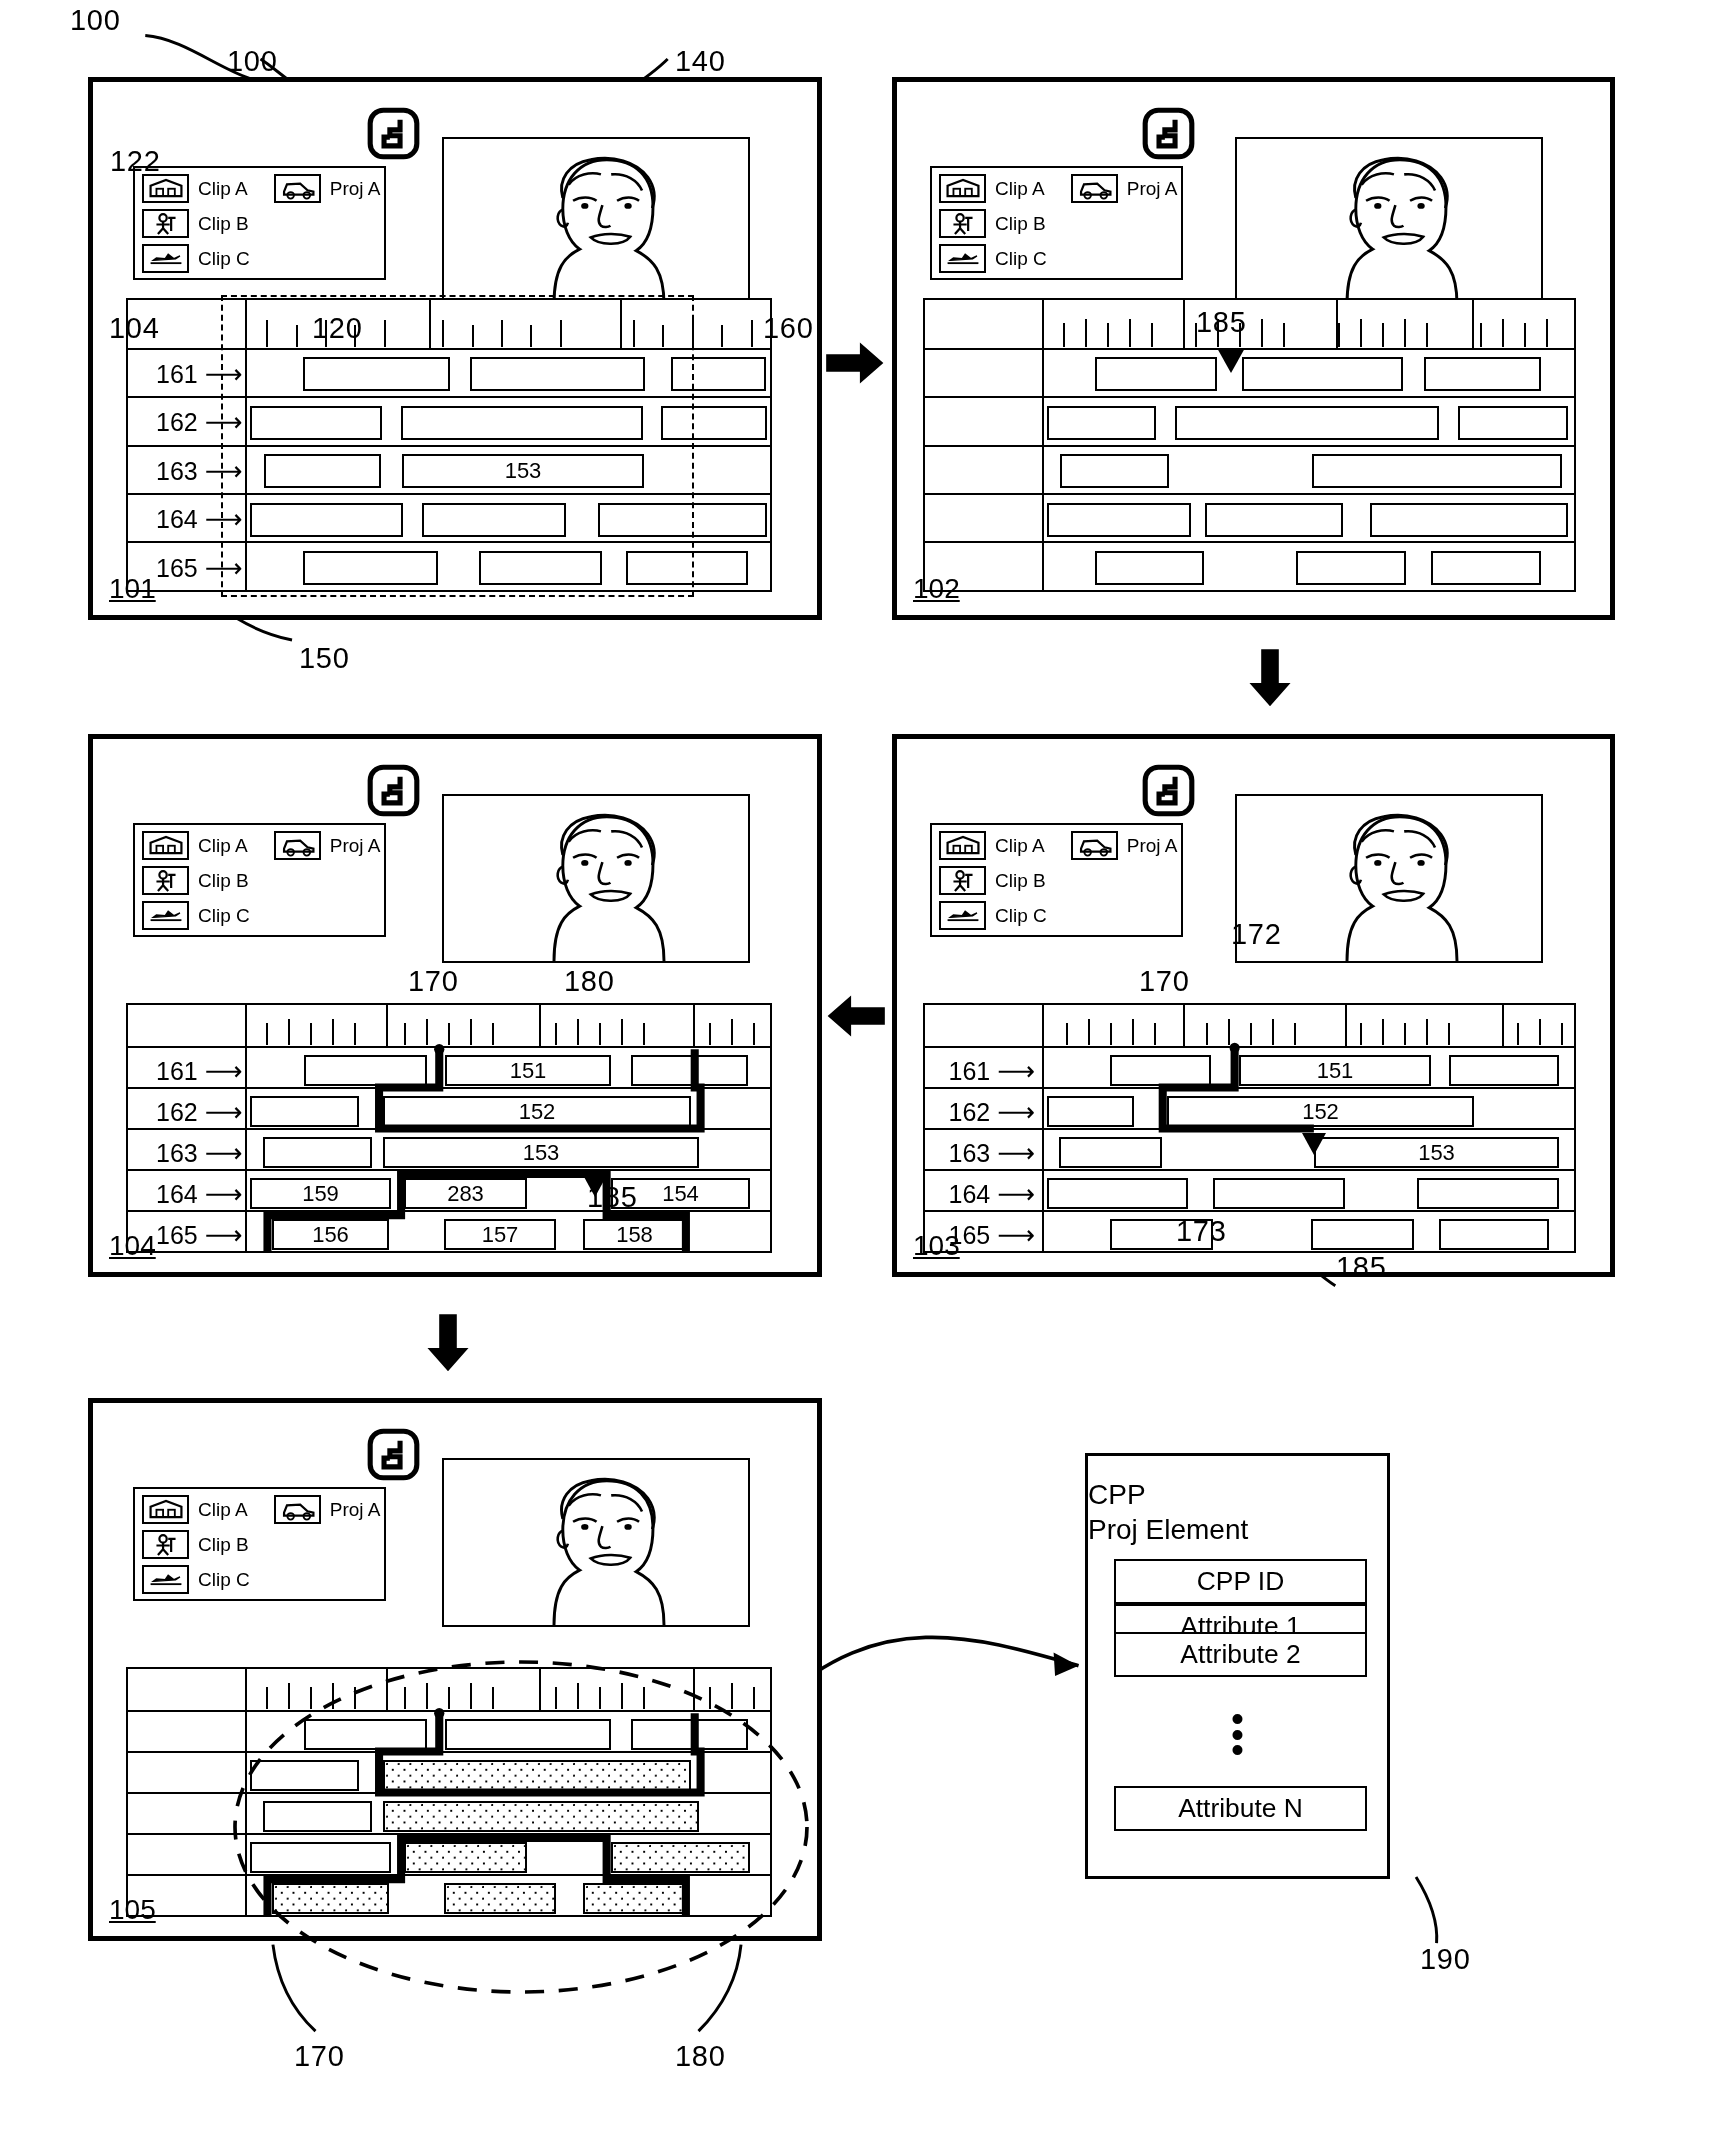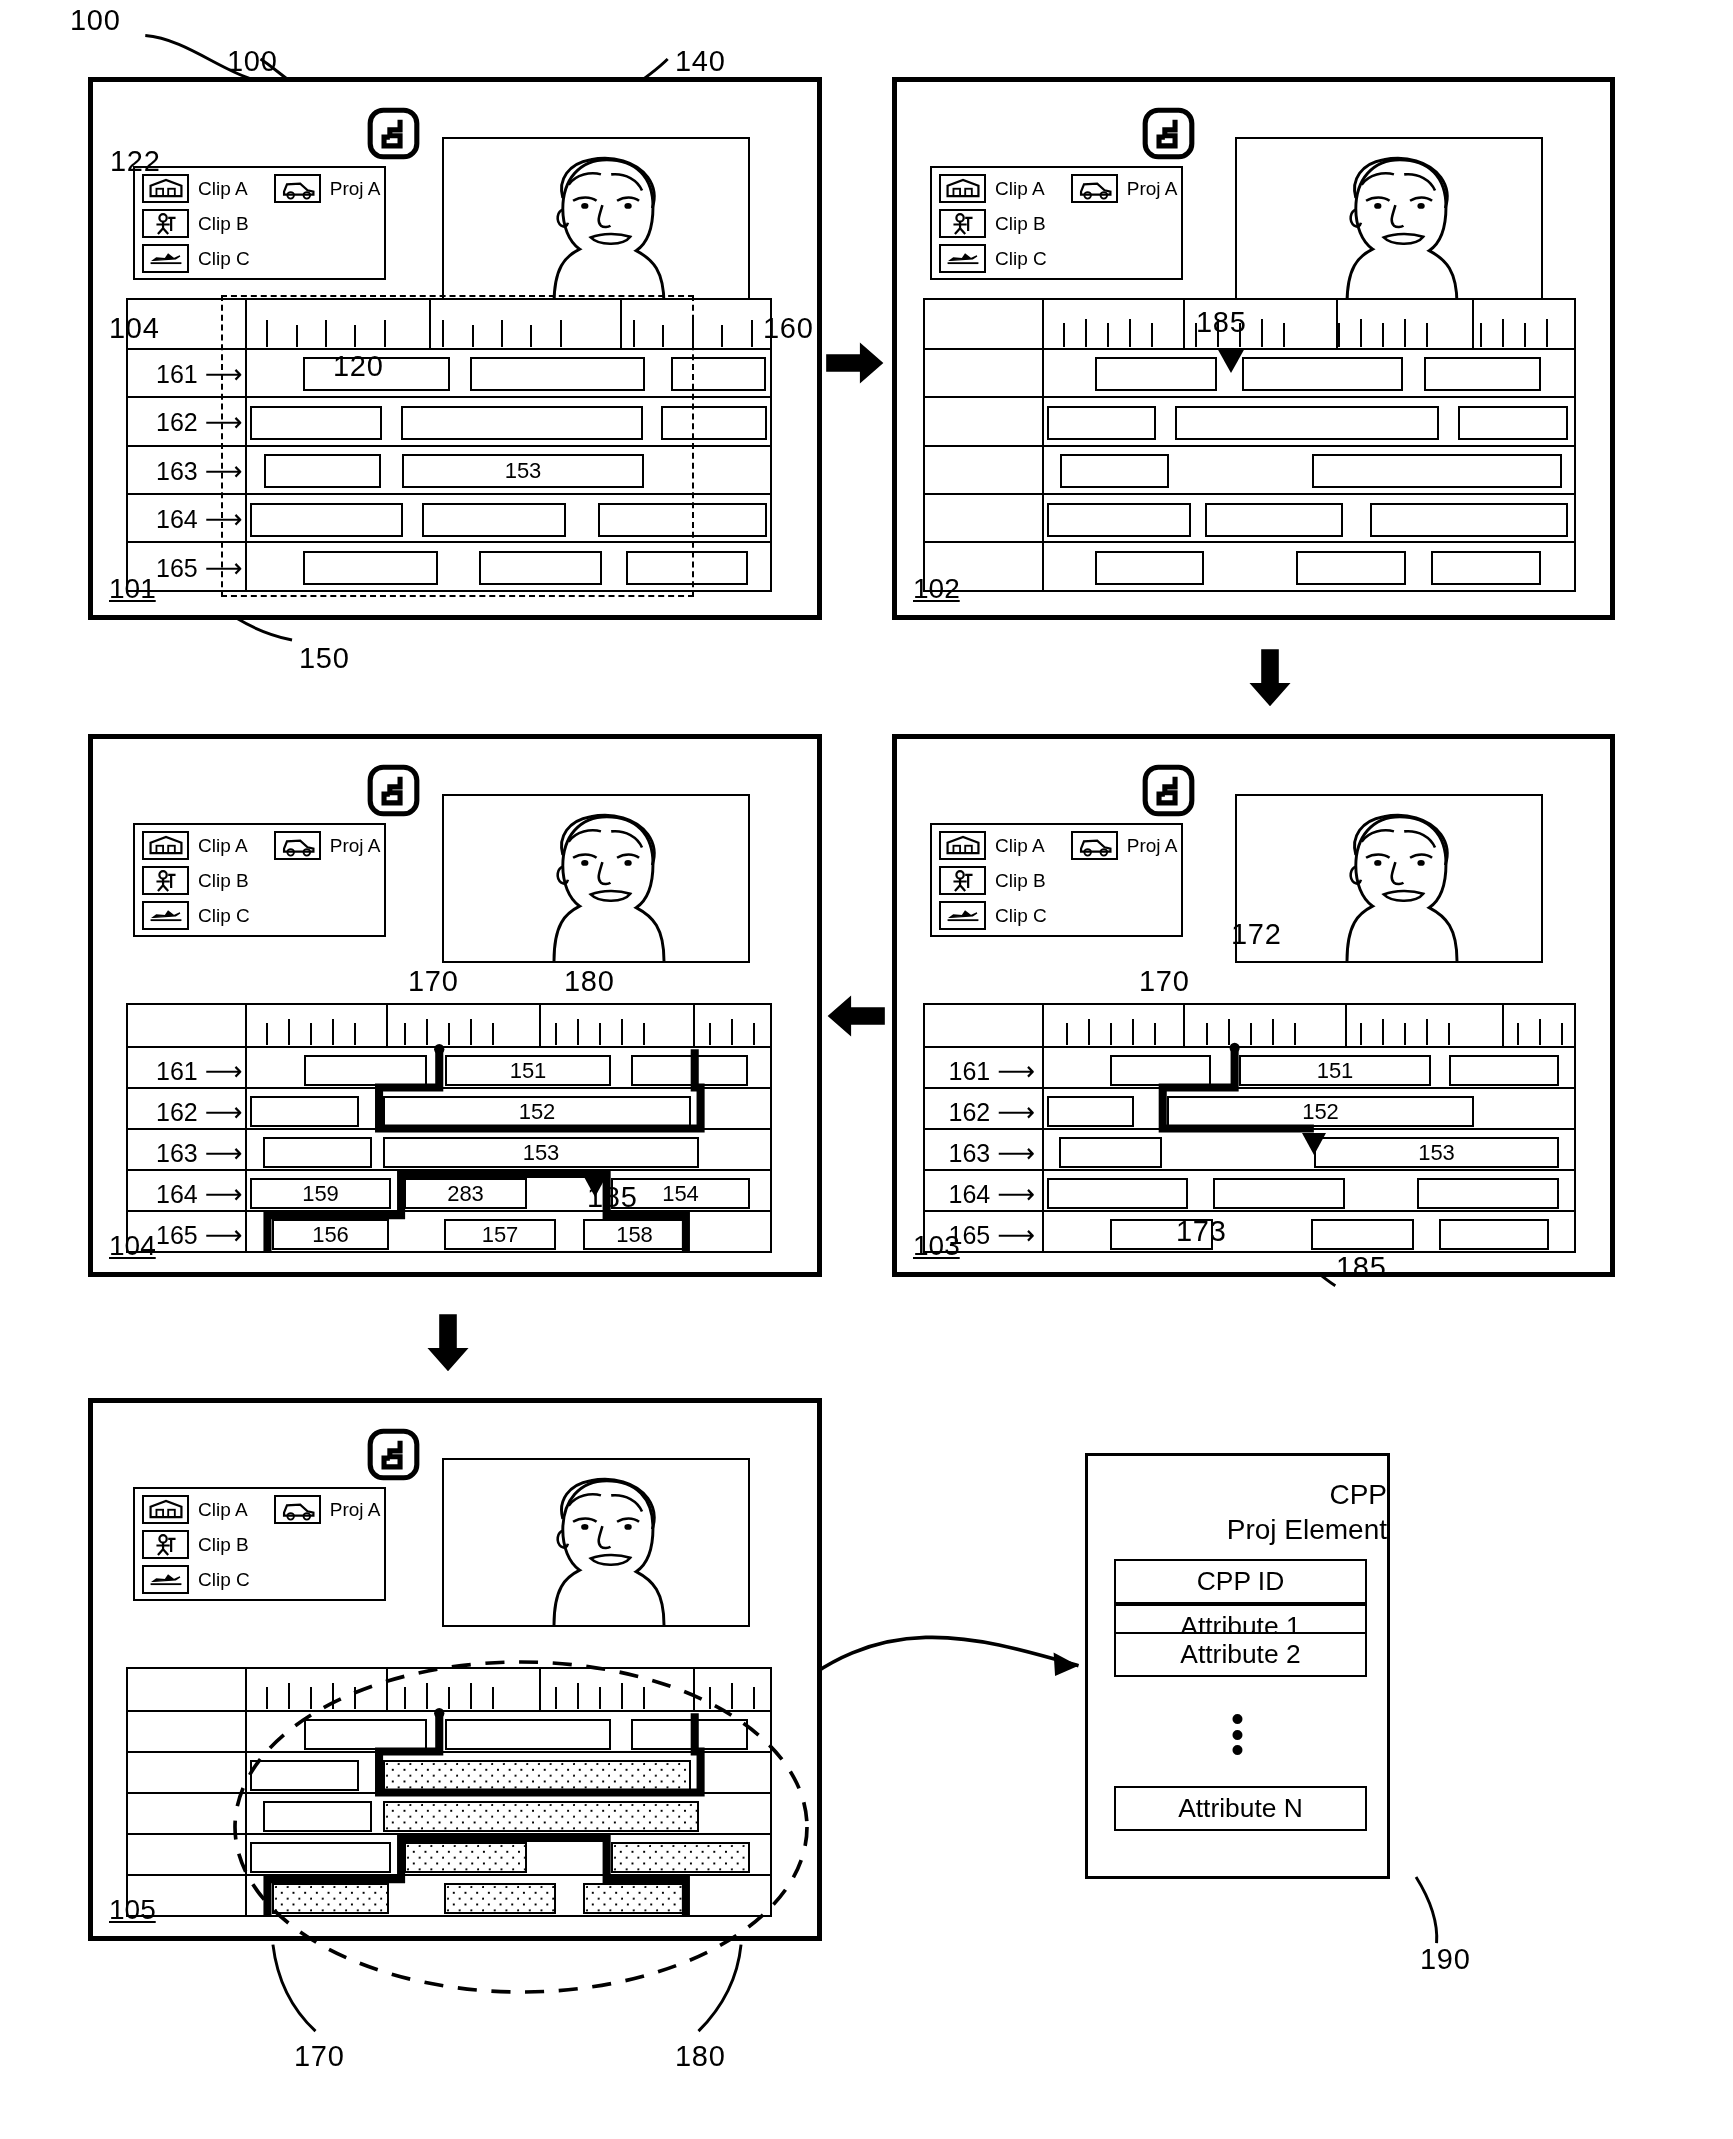--- a/index.html
+++ b/index.html
@@ -160,21 +160,21 @@
   
   .cppbox {
     position: absolute;
     border: 3.7px solid #000;
     background: #fff;
     box-sizing: border-box;
   }
   .cpp-title {
     position: absolute;
     width: 100%;
-    text-align: right;
+    text-align: left;
     font-size: 28px;
     line-height: 1.28;
   }
   .cpp-field {
     position: absolute;
     border: 2.9px solid #000;
     box-sizing: border-box;
     display: flex;
     align-items: center;
     justify-content: center;
@@ -379,21 +379,21 @@
       <div class="clip" style="left:498px; top:251px; width:122px; height:34px;"></div>
     </div>
 
     <div class="dashbox" style="left:128px; top:213px; width:473px; height:302px;"></div>
 
     <div class="panel-id" style="left:16px; top:493px;">101</div>
   </div>
 
   <div class="ref" style="left:110px; top:147px;">122</div>
   <div class="ref" style="left:109px; top:314px;">104</div>
-  <div class="ref" style="left:333px; top:314px;margin-top:38px;">120</div>
+  <div class="ref" style="left:312px; top:314px;">120</div>
   <div class="ref" style="left:763px; top:314px;">160</div>
   <div class="ref" style="left:299px; top:644px;">150</div>
 
   <div class="flowarrow" style="left:826px; top:341px;">
     <svg width="59" height="44" viewBox="0 0 80 60">
         <path d="M0 18 L46 18 L46 2 L78 30 L46 58 L46 42 L0 42 Z" fill="#000"></path>
       </svg>
   </div>
 
   <div class="panel" style="left:892px; top:77px; width:723px; height:543px;">

